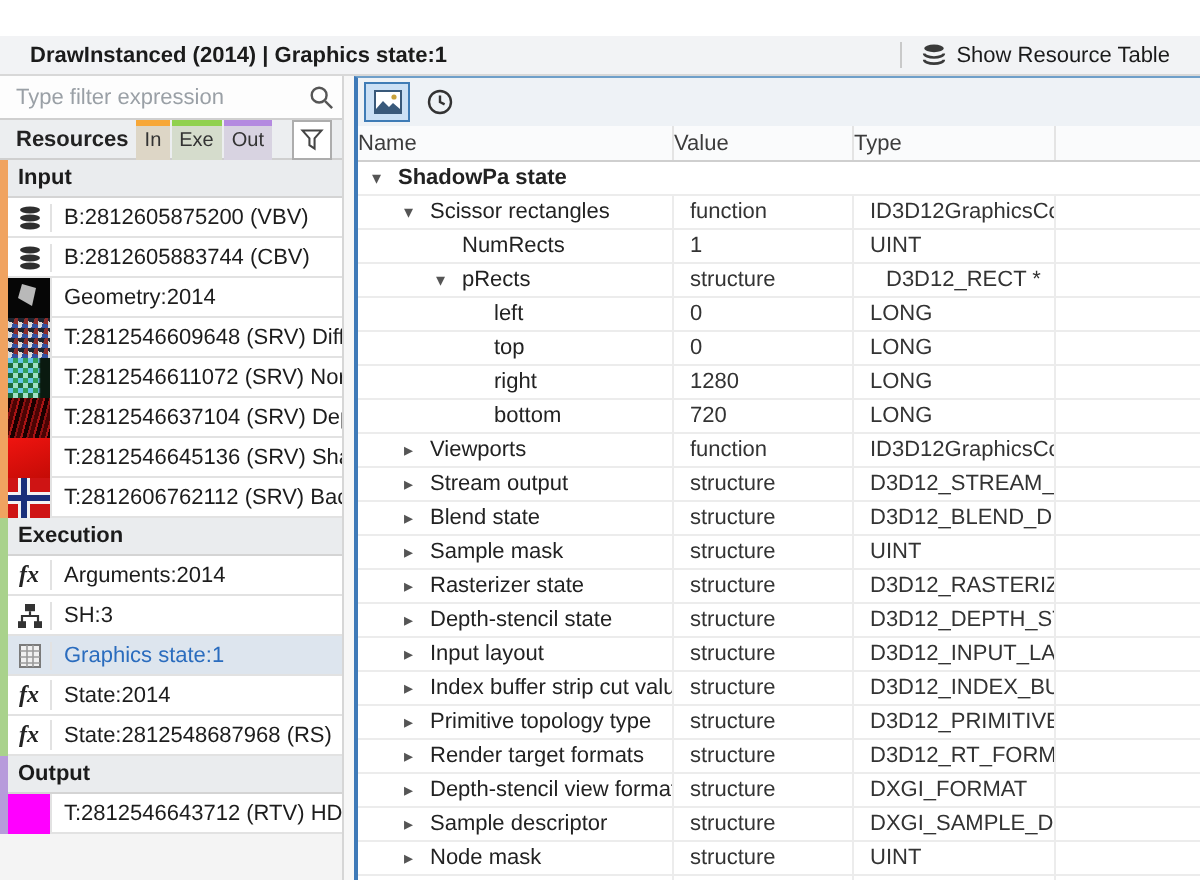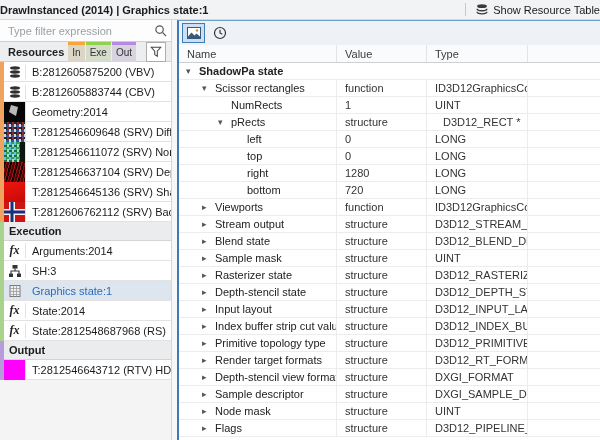--- a/index.html
+++ b/index.html
@@ -2,21 +2,21 @@
 <html><head>
 <meta charset="utf-8">
 <style>
   html,body{margin:0;padding:0;background:#fff;}
   *{box-sizing:border-box;}
   .app{width:600px;height:440px;overflow:hidden;position:relative;
        font-family:"Liberation Sans",sans-serif;font-size:11px;color:#1b1b1b;background:#fff;}
 
   
   .titlebar{height:20px;background:#f2f3f5;border-bottom:1px solid #d8d8d8;
-            display:flex;align-items:center;padding:0 0;}
+            display:flex;align-items:center;padding:0 15px;margin-top:18px;}
   .titlebar .title{font-weight:bold;white-space:nowrap;}
   .titlebar-right{margin-left:auto;display:flex;align-items:center;}
   .tb-sep{width:1px;height:13px;background:#c9c9c9;margin-right:9px;}
   .res-table-btn{display:flex;align-items:center;gap:4px;background:transparent;border:none;
                  font-family:inherit;font-size:11px;color:#1b1b1b;cursor:pointer;padding:0;}
   .svgic{display:inline-flex;align-items:center;justify-content:center;line-height:0;}
 
   
   .main{display:flex;height:420px;}
   .sidebar{width:177px;display:flex;background:#f4f4f4;}
@@ -59,21 +59,21 @@
 
   
   .tablepane{flex:1;min-width:0;border-left:2px solid #3f7ab8;border-top:1px solid #6f9fc9;
              display:flex;flex-direction:column;background:#fff;}
   .toolbar{height:24px;background:#eef2f6;display:flex;align-items:center;padding-left:3px;gap:3px;}
   .tbtn{width:23px;height:20px;display:flex;align-items:center;justify-content:center;
         background:transparent;border:1px solid transparent;cursor:pointer;padding:0;}
   .tbtn.sel{background:#cbe0f5;border:1px solid #3f7cb6;}
 
   .thead{height:18px;display:flex;border-bottom:1px solid #cfcfcf;background:#fafbfc;color:#3c3c3c;}
-  .thead .cell{line-height:18px;padding-left:8px;}
+  .thead .cell{line-height:18px;padding-left:0;}
   .cell-name{width:157px;flex:none;}
   .cell-value{width:90px;flex:none;border-left:1px solid #e4e4e4;}
   .cell-type{width:101px;flex:none;border-left:1px solid #e4e4e4;}
   .cell-fill{flex:1;border-left:1px solid #e4e4e4;}
 
   .rows{flex:1;overflow:hidden;}
   .trow{height:17px;display:flex;border-bottom:1px solid #ececec;background:#fff;}
   .trow .ncell{width:157px;flex:none;display:flex;align-items:center;white-space:nowrap;overflow:hidden;}
   .trow .vcell{width:90px;flex:none;border-left:1px solid #ececec;line-height:16px;padding-left:8px;
                white-space:nowrap;overflow:hidden;color:#333;}
@@ -134,20 +134,21 @@
             <span class="svgic">
               <svg width="12" height="12" viewBox="0 0 14 14">
                   <path d="M1.5 1.5h11L8.5 6v6l-3-2V6z" fill="none" stroke="#444" stroke-width="1.2"></path>
                 </svg>
             </span>
           </button>
         </div>
 
         <div id="sections">
             <div class="section" style="border-left-color: rgb(240, 163, 96);">
+              <div class="sec-header">Input</div>
               <div class="item">
                 <span class="icell">
                   <span class="svgic">
                     <svg width="14" height="14" viewBox="0 0 14 14">
                       <ellipse cx="7" cy="3" rx="5" ry="1.7" fill="#2f2f2f"></ellipse>
                       <ellipse cx="7" cy="7" rx="5" ry="1.7" fill="#2f2f2f"></ellipse>
                       <ellipse cx="7" cy="11" rx="5" ry="1.7" fill="#2f2f2f"></ellipse>
                     </svg>
                   </span>
                 </span>

